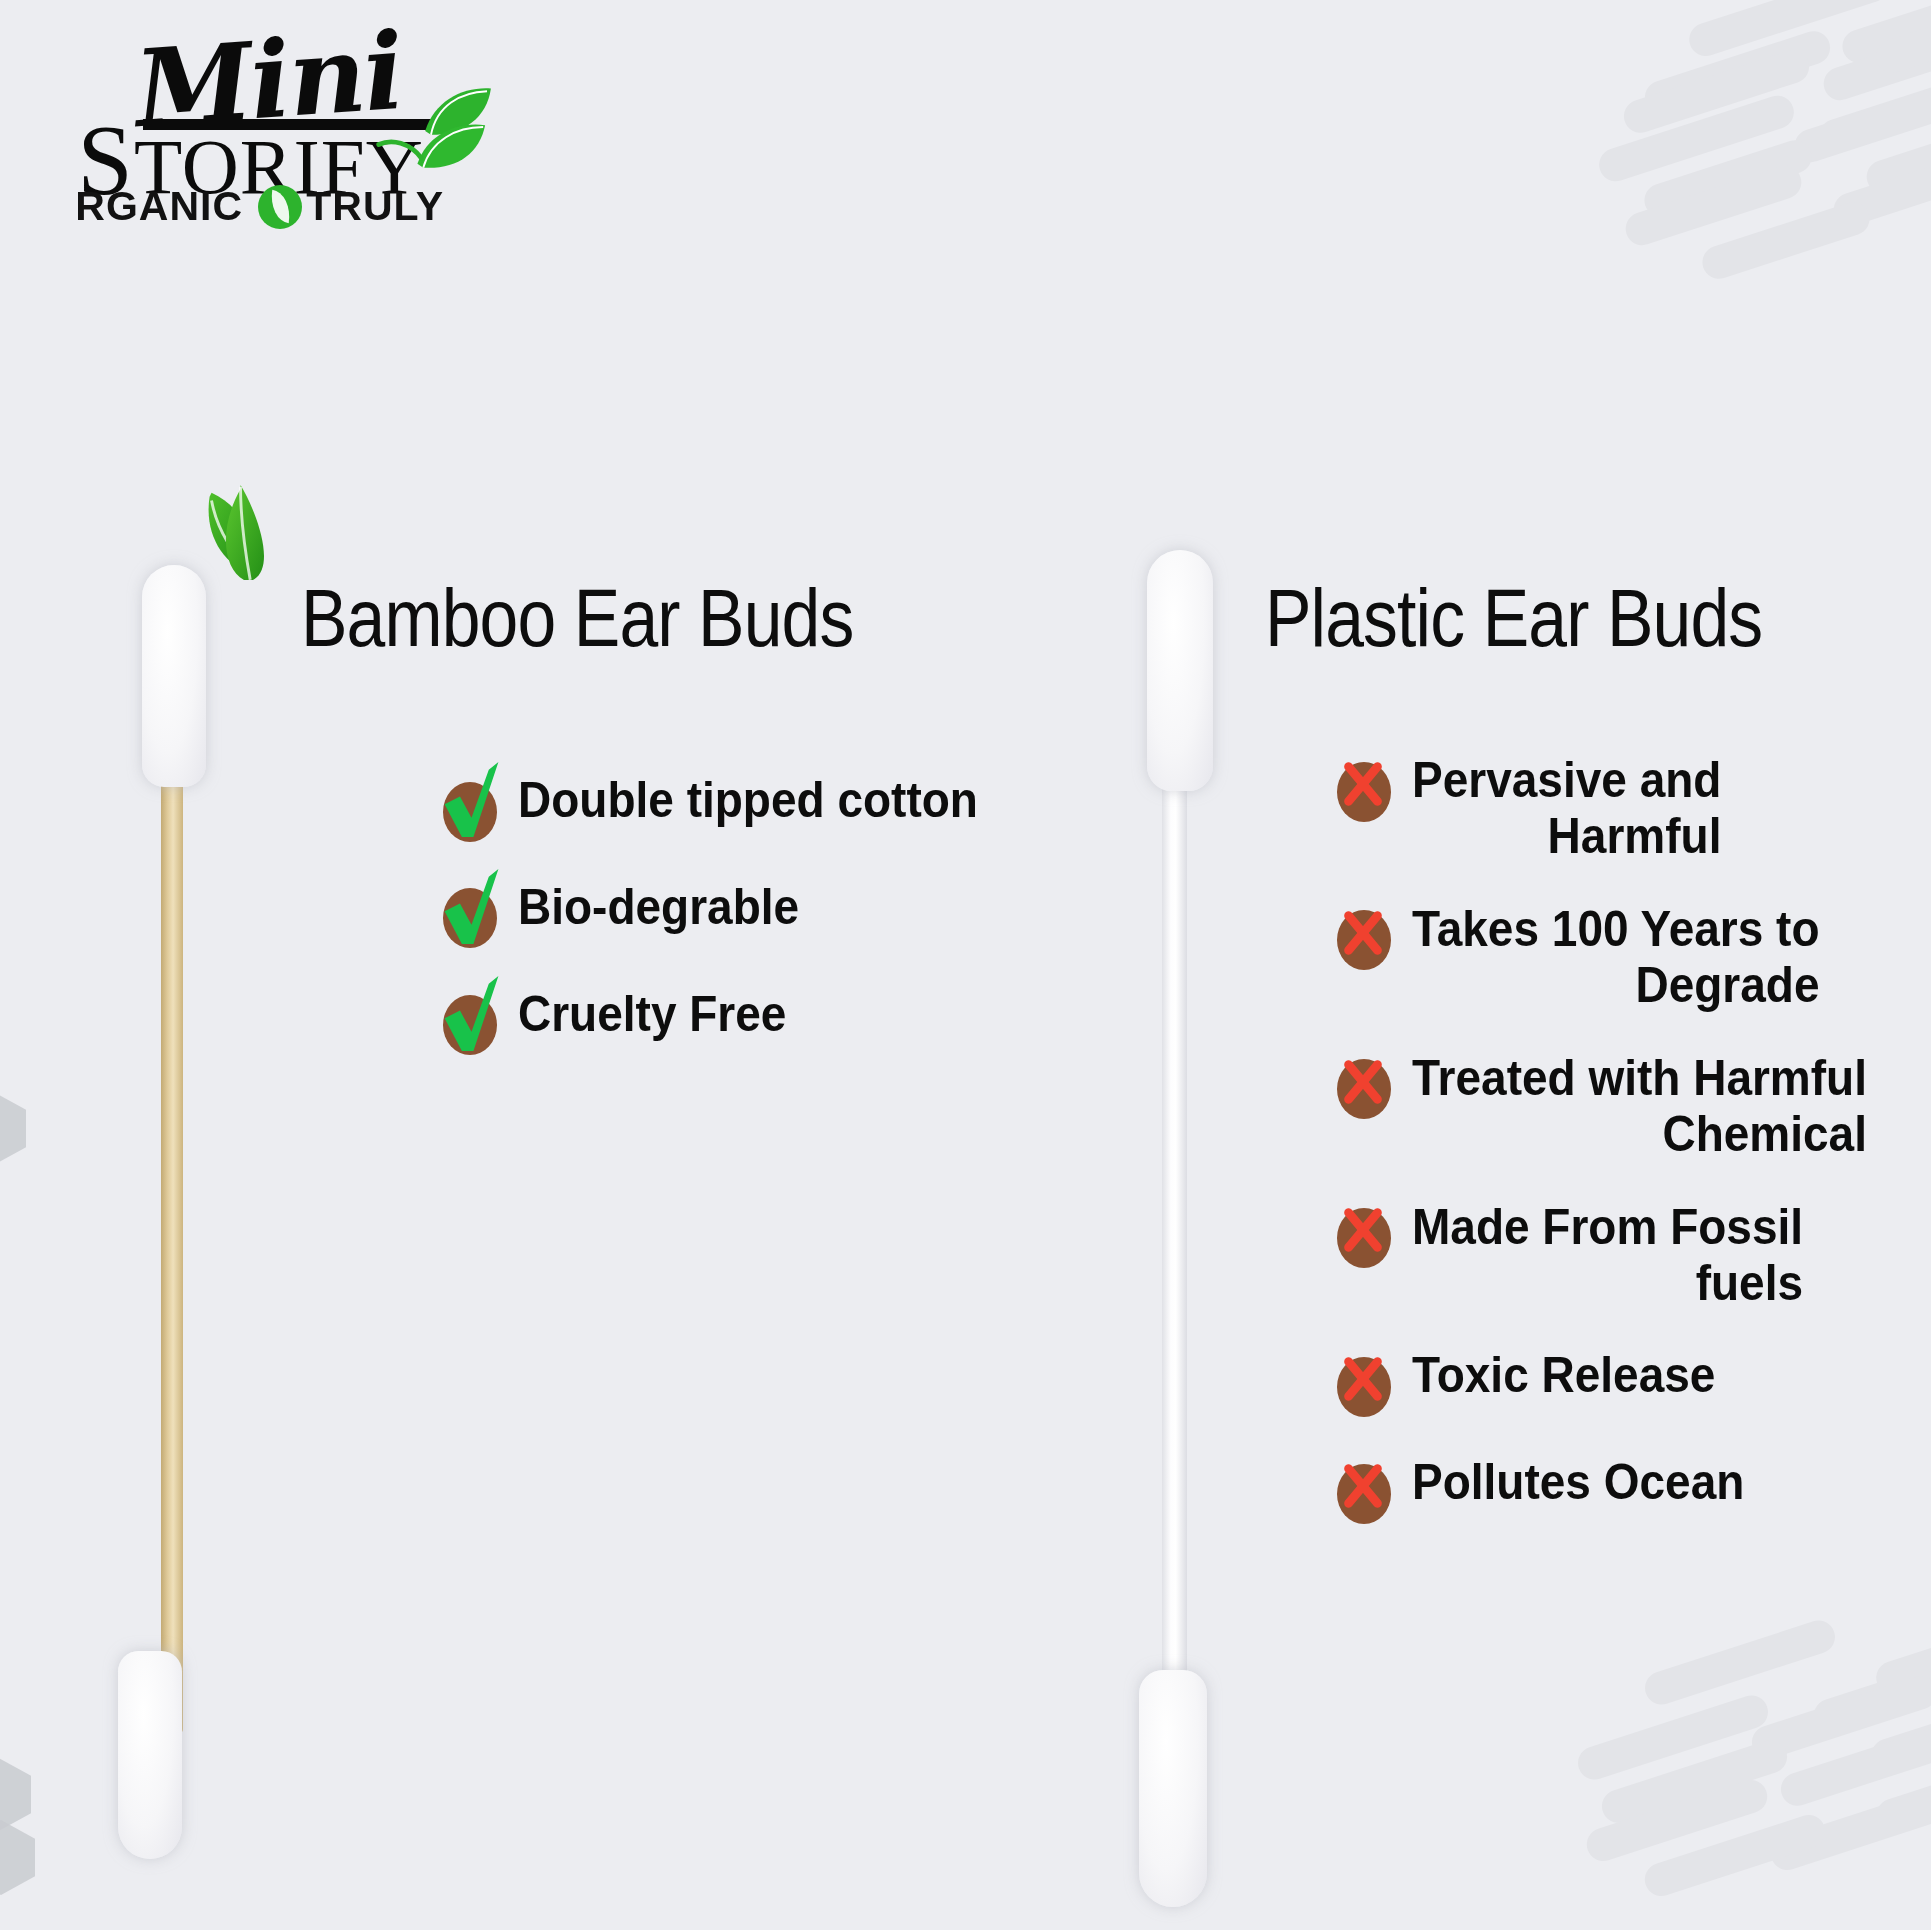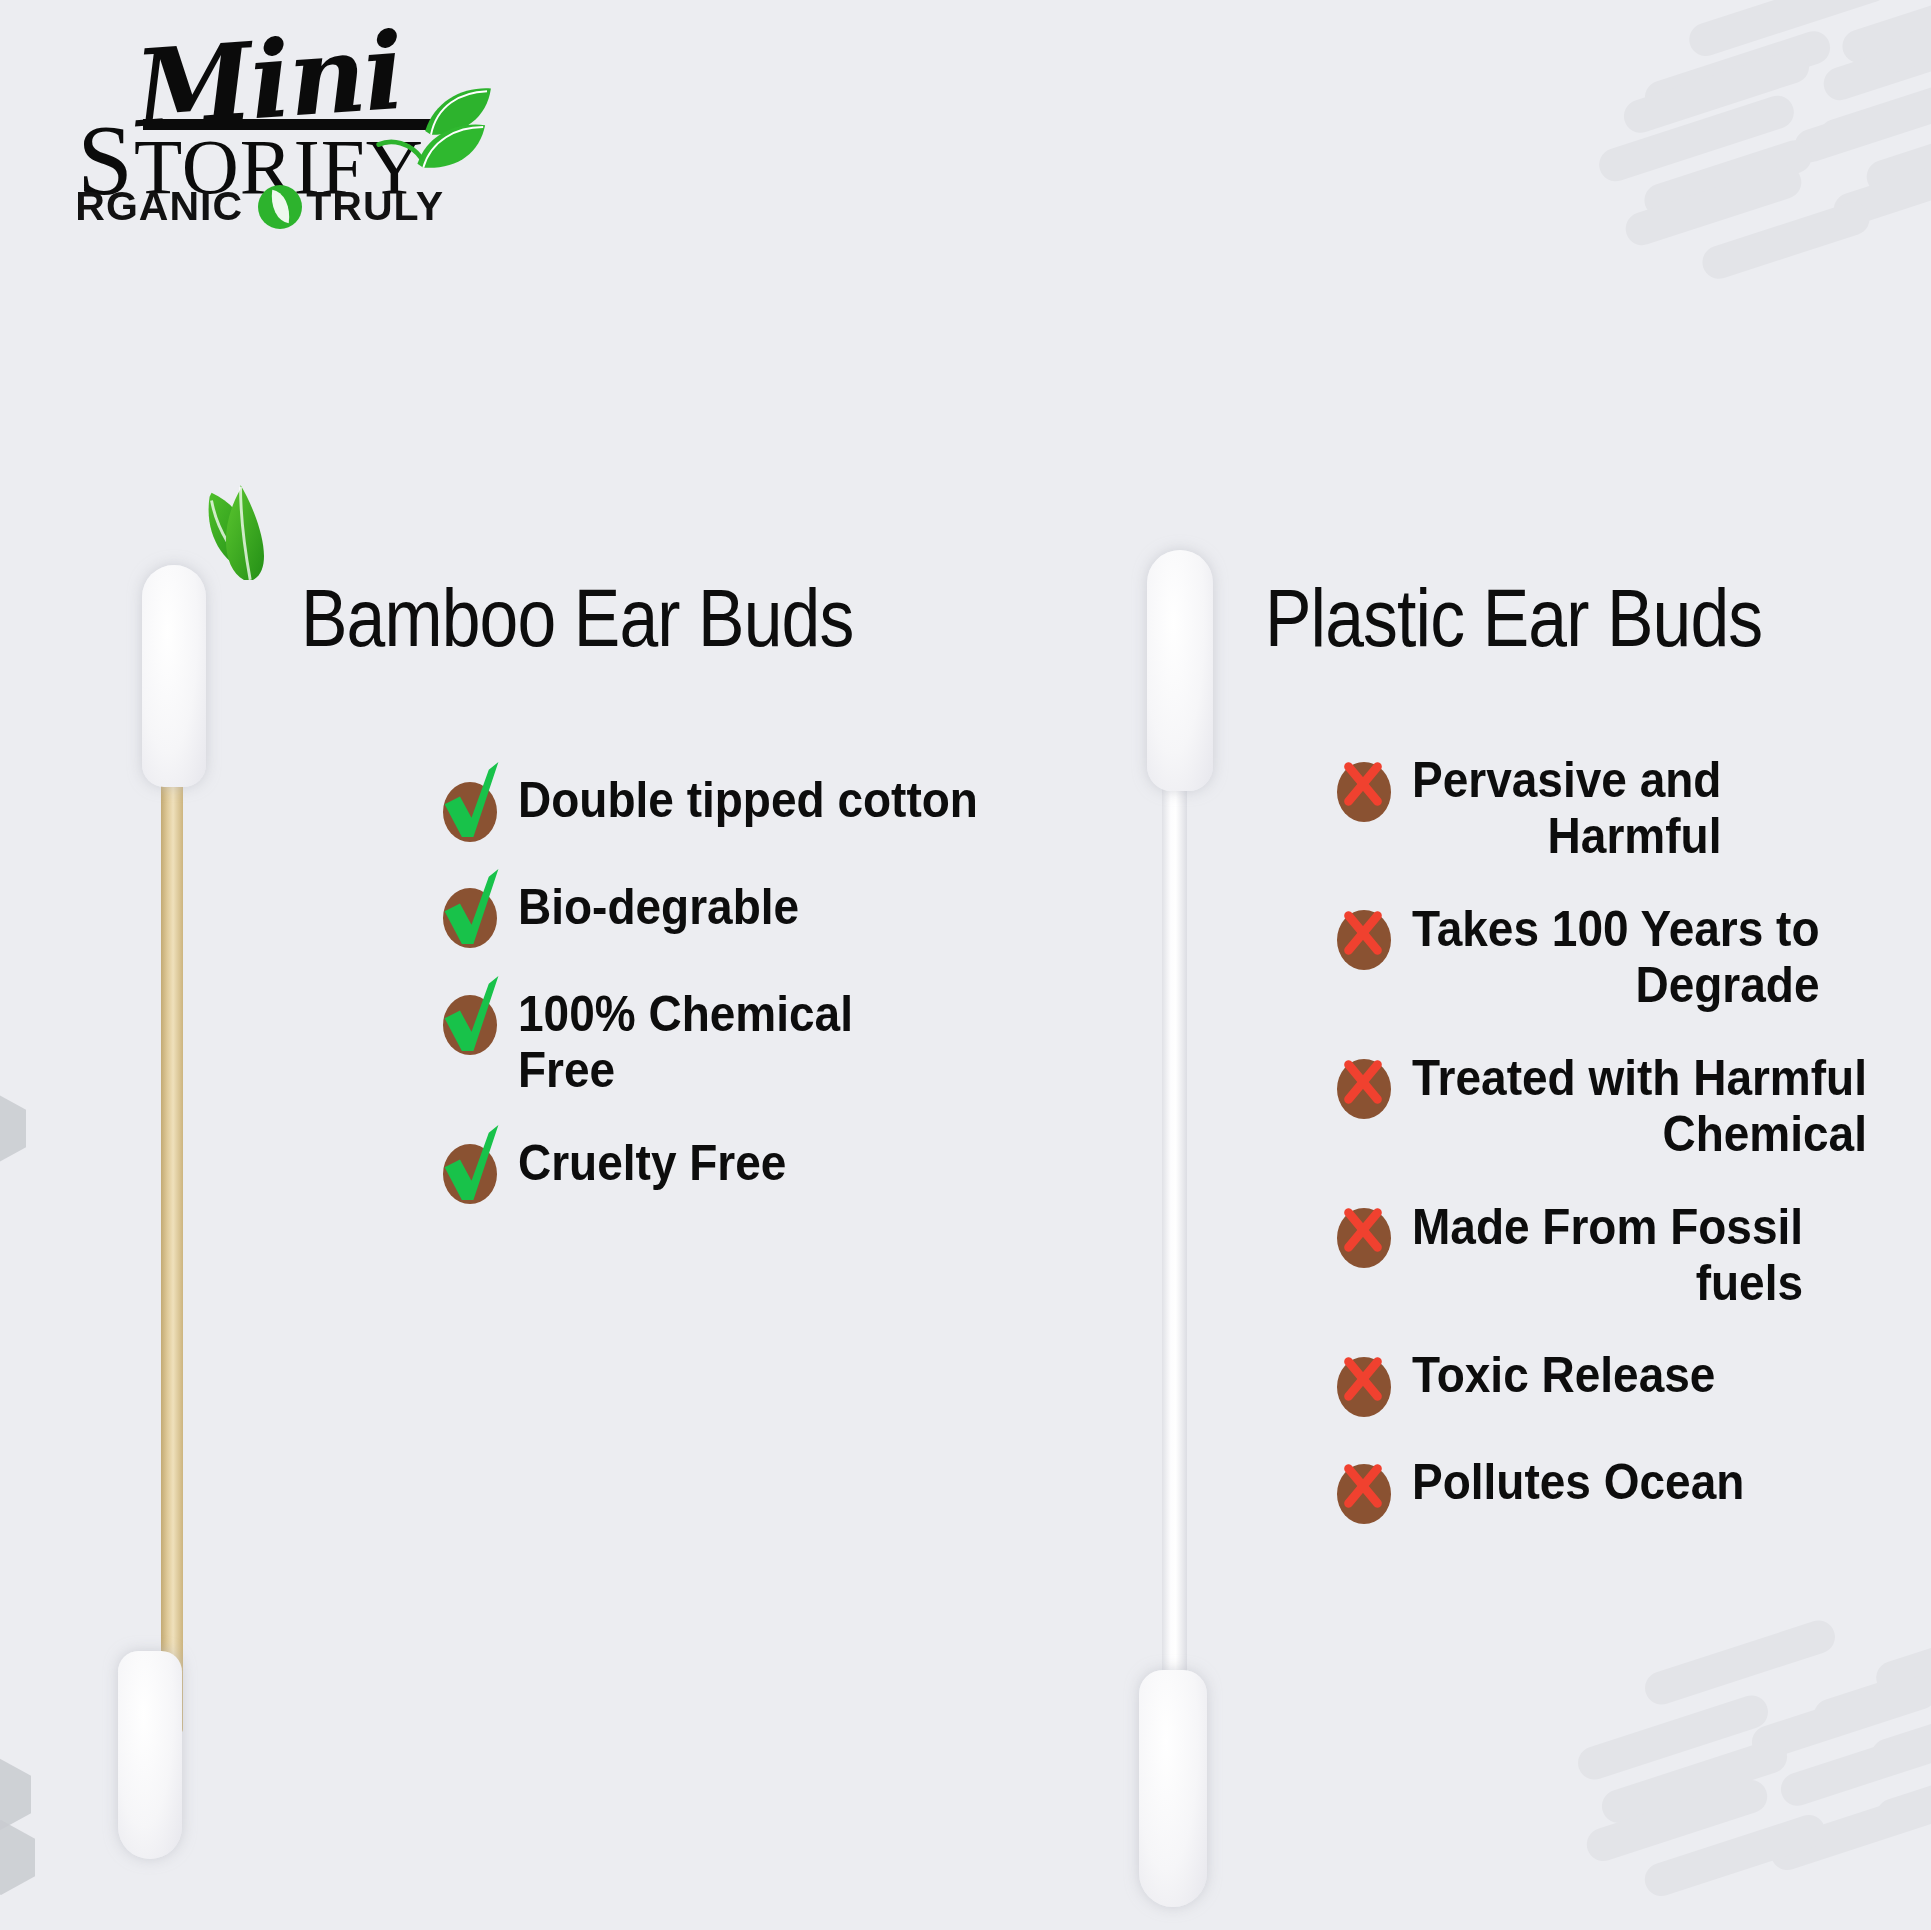--- a/index.html
+++ b/index.html
@@ -267,30 +267,20 @@
     <div class="feature-row">
       <span class="badge">
         <span class="badge-disc"></span>
         <svg class="check-glyph" viewBox="0 0 76 86">
           <path d="M10 48 L 26 40 L 38 62 L 56 12 L 66 4 L 40 82 L 28 82 Z" fill="#18c24a"></path>
         </svg>
       </span>
       <span class="feature-text">Bio-degrable</span>
     </div>
 
-    <div class="feature-row">
-      <span class="badge">
-        <span class="badge-disc"></span>
-        <svg class="check-glyph" viewBox="0 0 76 86">
-          <path d="M10 48 L 26 40 L 38 62 L 56 12 L 66 4 L 40 82 L 28 82 Z" fill="#18c24a"></path>
-        </svg>
-      </span>
-      <span class="feature-text">100% Chemical
-Free</span>
-    </div>
 
 
     <div class="feature-row">
       <span class="badge">
         <span class="badge-disc"></span>
         <svg class="check-glyph" viewBox="0 0 76 86">
           <path d="M10 48 L 26 40 L 38 62 L 56 12 L 66 4 L 40 82 L 28 82 Z" fill="#18c24a"></path>
         </svg>
       </span>
       <span class="feature-text">Cruelty Free</span>

